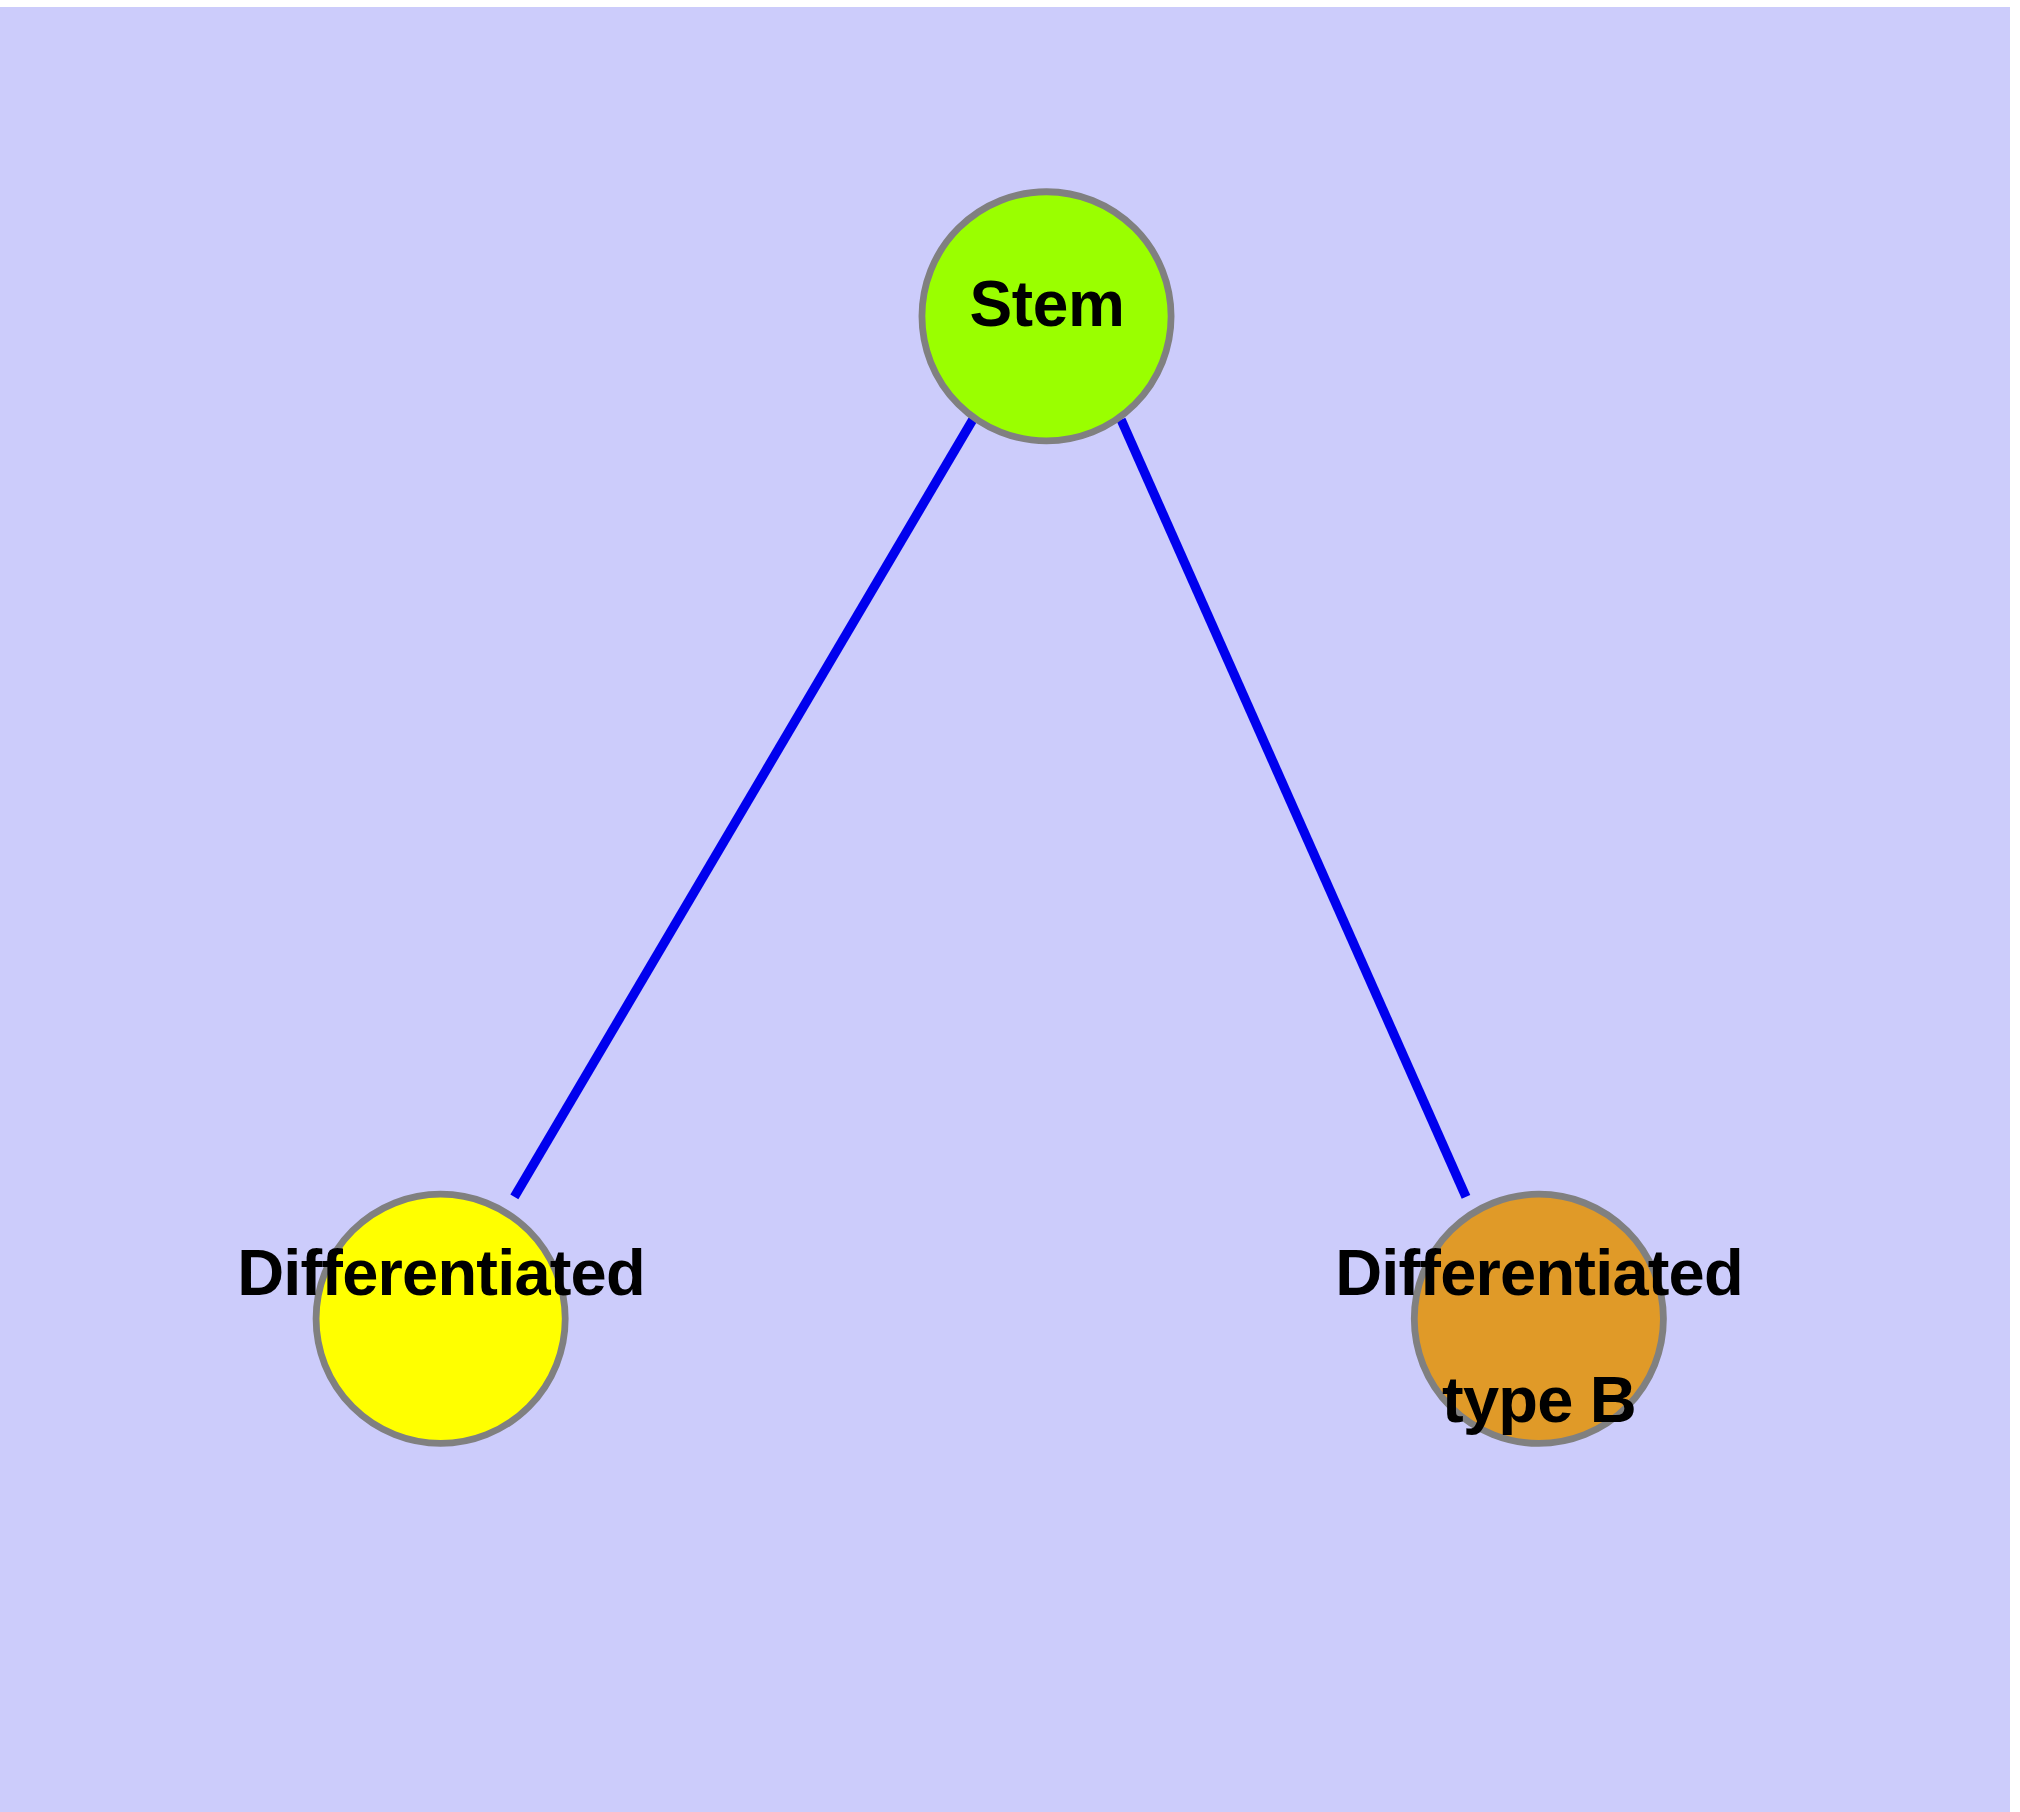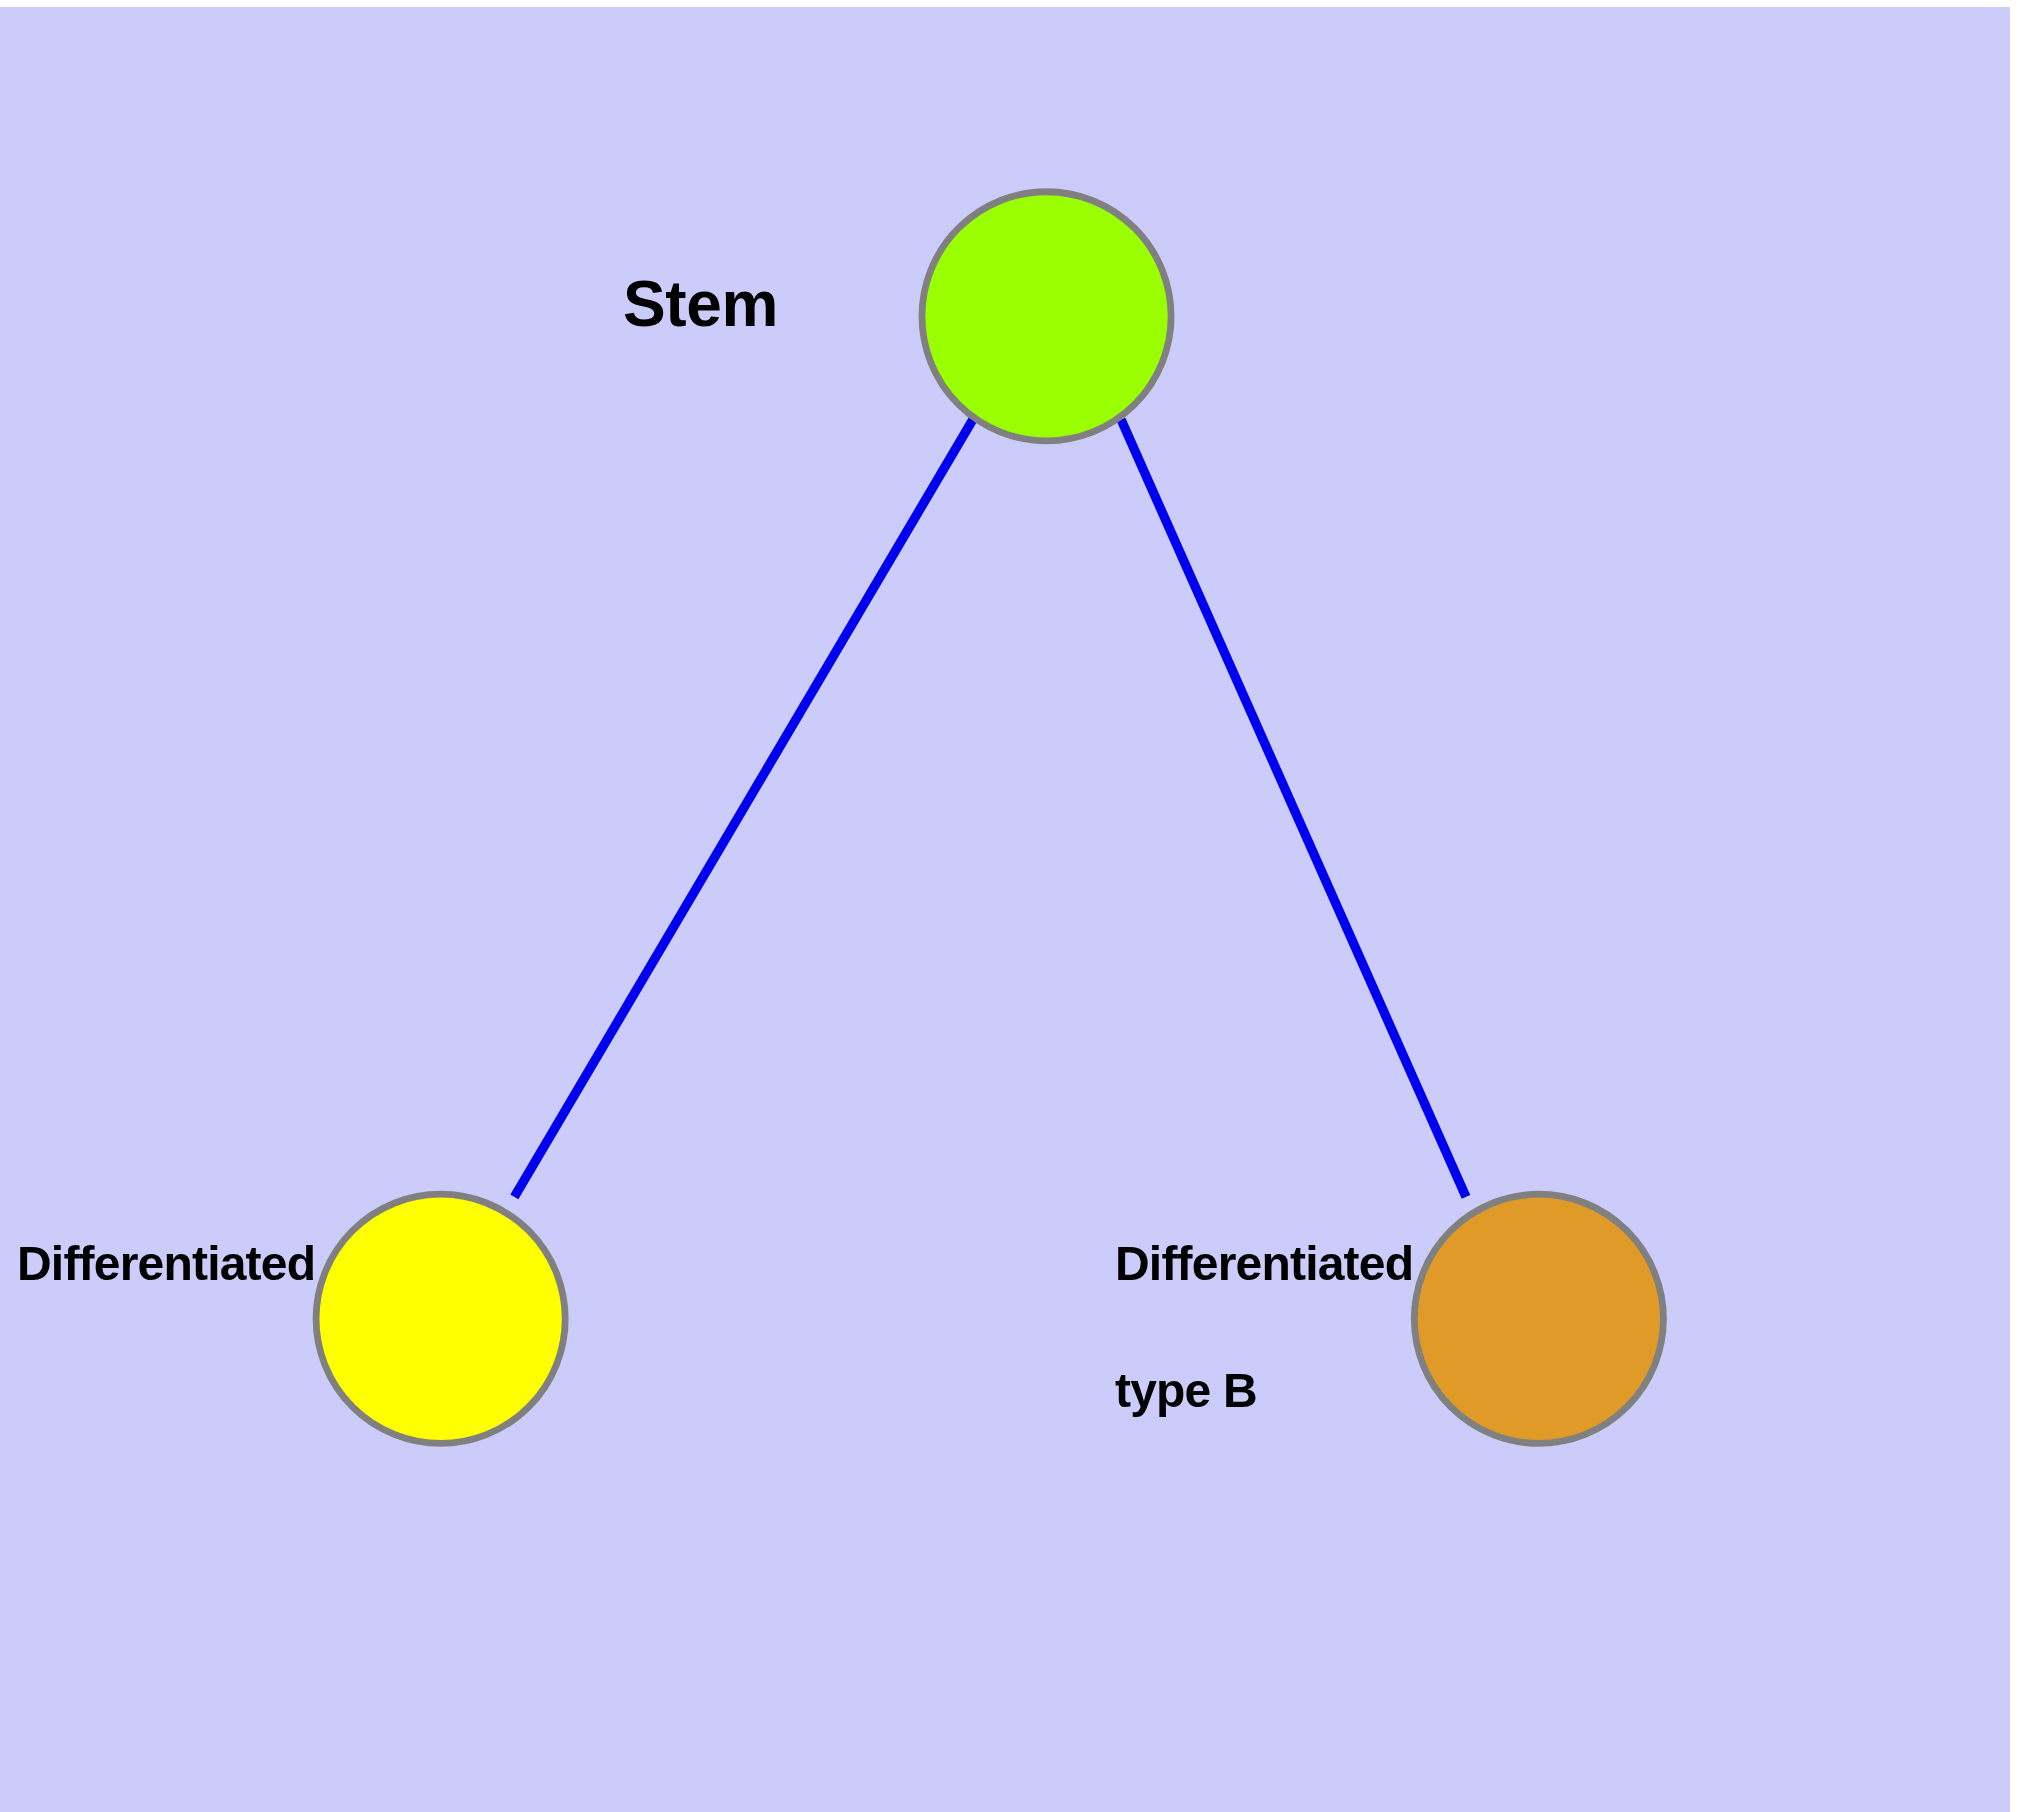--- a/index.html
+++ b/index.html
@@ -27,33 +27,34 @@
   #graph-svg {
     position: absolute;
     left: 0;
     top: 0;
     width: 100%;
     height: 100%;
     display: block;
   }
   .node-label {
     position: absolute;
+    text-align: center;
     color: #000000;
     font-weight: bold;
     line-height: 1.02;
     white-space: pre;
     pointer-events: none;
     -webkit-font-smoothing: antialiased;
   }
   .label-stem {
     font-size: 64px;
     letter-spacing: -0.4px;
   }
   .label-leaf {
-    font-size: 48px;
+    font-size: 65px;
     letter-spacing: -0.8px;
   }
 </style>
 </head>
 <body>
 
 <div id="stage">
   <div id="canvas">
 
     <svg id="graph-svg" viewBox="0 0 2372 2130" preserveAspectRatio="none">

